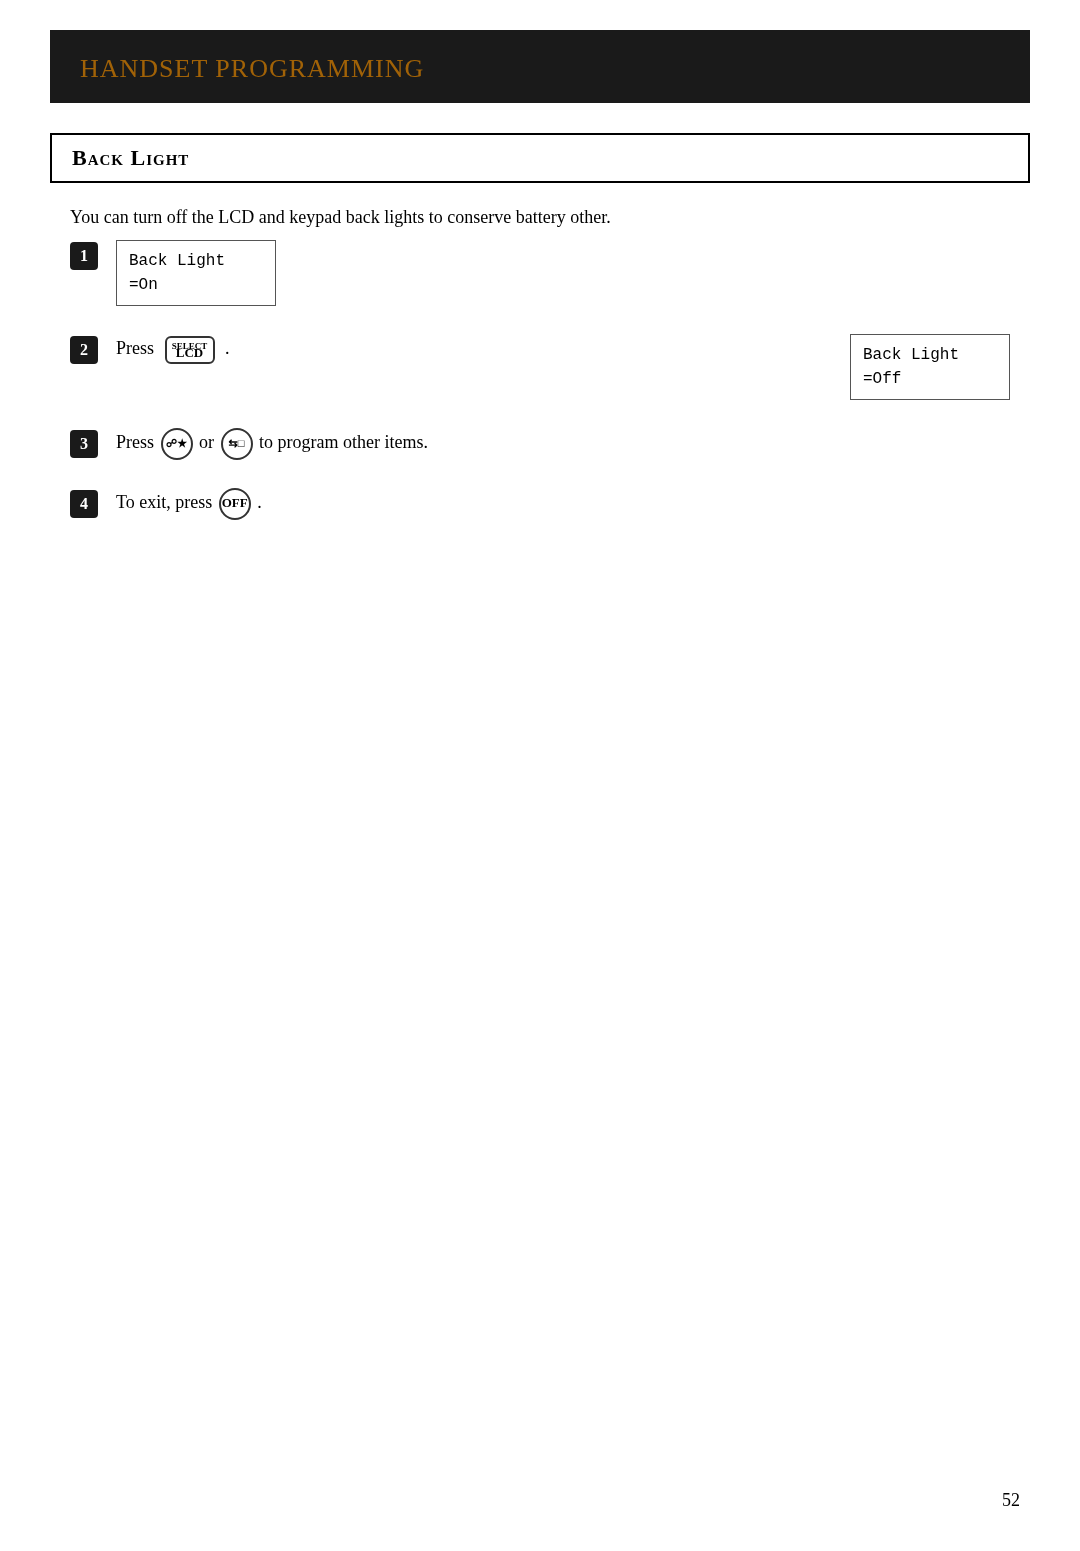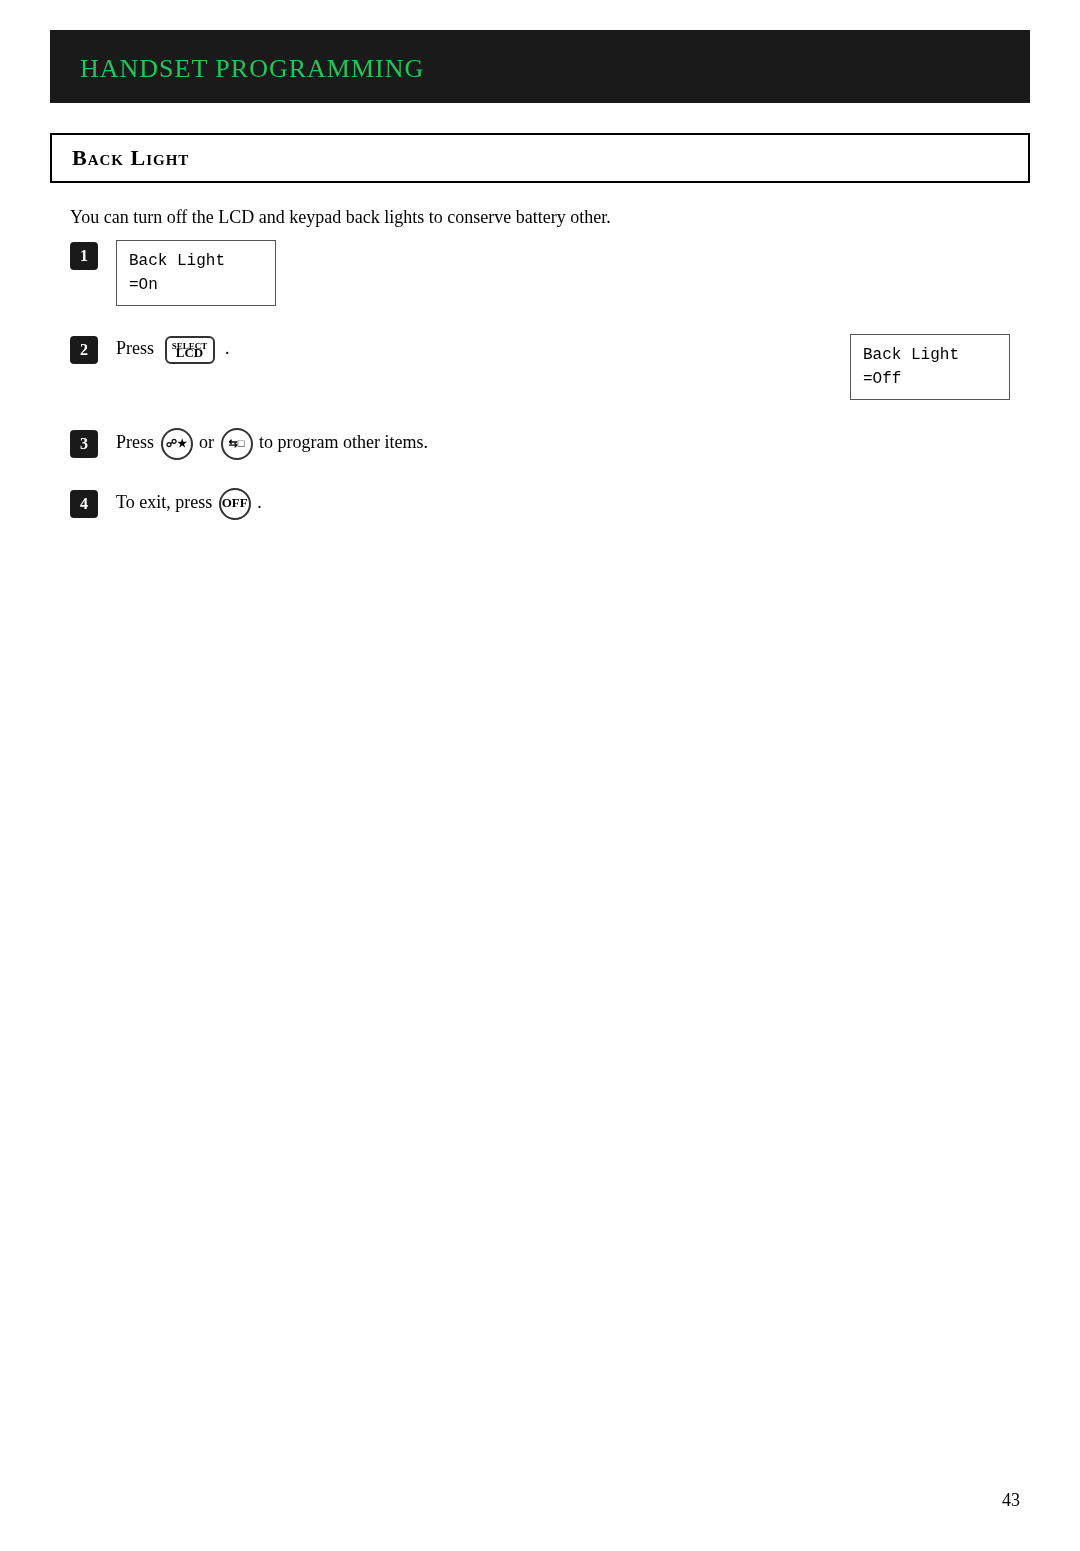--- a/index.html
+++ b/index.html
@@ -18,21 +18,21 @@
       position: relative;
     }
 
     .page-header {
       background: #1a1a1a;
       margin: 30px 50px 0 50px;
       padding: 18px 30px;
     }
 
     .page-header h1 {
-      color: #22c55e;
+      color: #a16207;
       font-size: 32px;
       font-weight: normal;
       letter-spacing: 1px;
     }
 
     .page-header h1 .small-cap {
       font-size: 26px;
       text-transform: uppercase;
       font-variant: small-caps;
     }
@@ -230,13 +230,13 @@
     <div class="step-number">4</div>
     <div class="step-content">
       To exit, press
       <span class="button-icon" style="font-size:13px; font-weight:bold;">OFF</span>
       .
     </div>
   </div>
 
 </div>
 
-<div class="page-number">43</div>
+<div class="page-number">52</div>
 
 </body></html>

